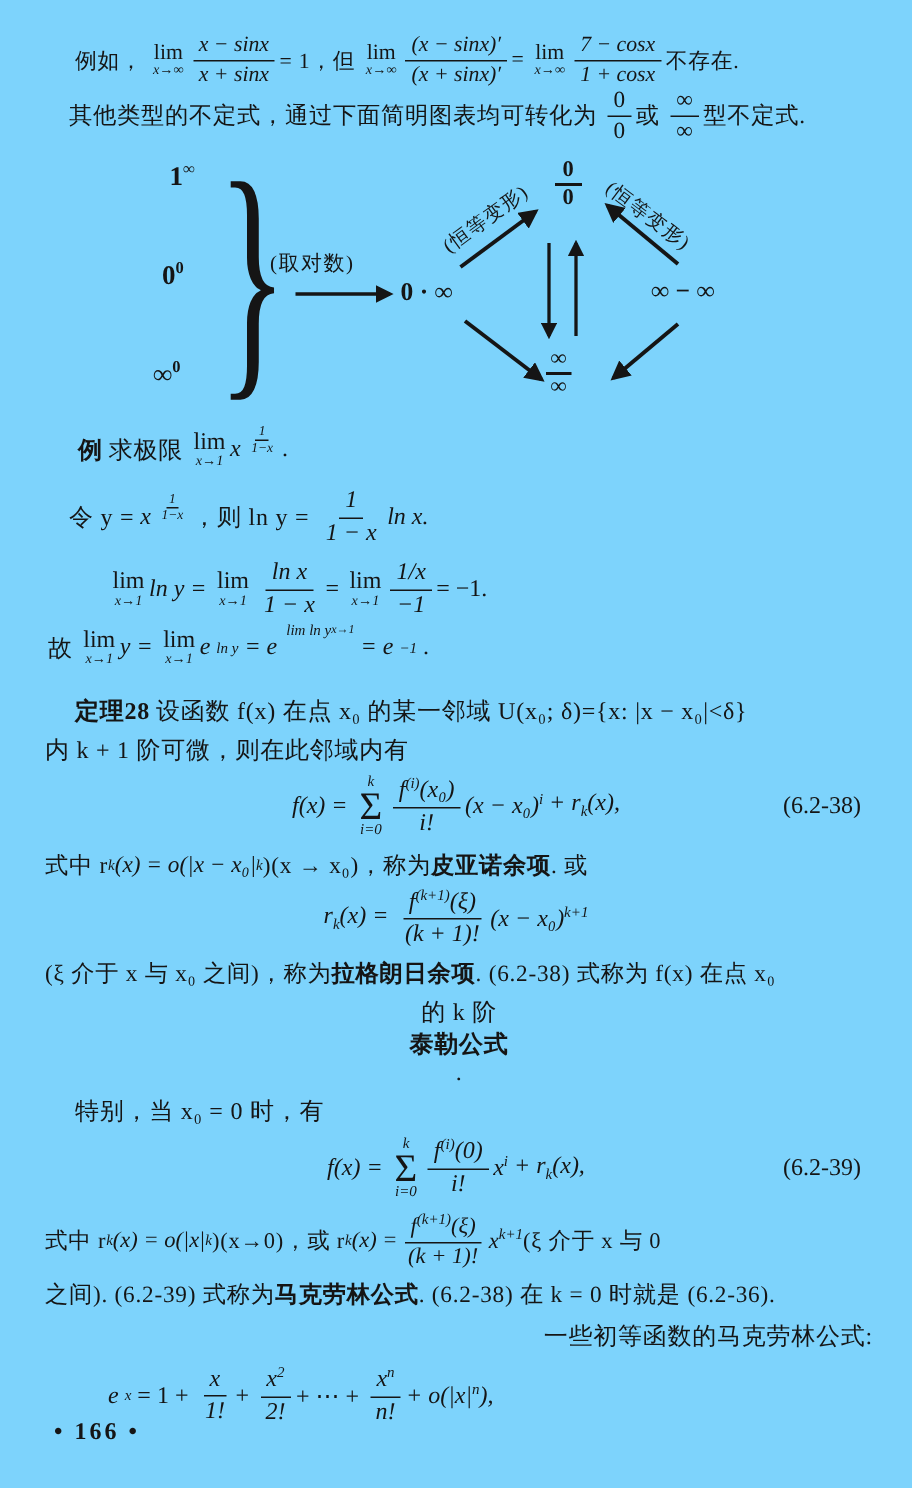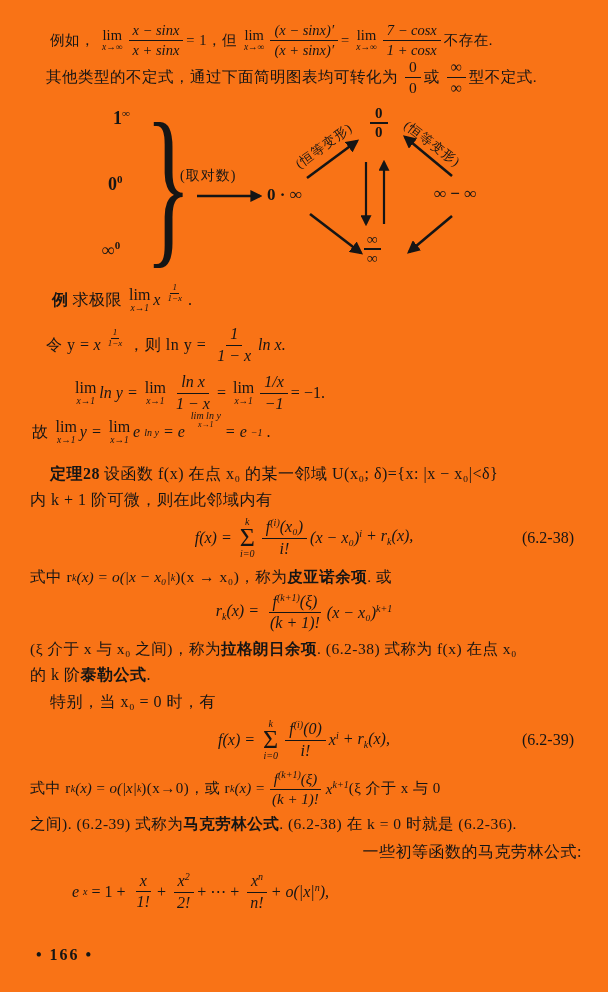--- a/index.html
+++ b/index.html
@@ -1,20 +1,20 @@
 <!DOCTYPE html>
 <html><head>
 <meta charset="utf-8">
 <style>
   * { margin:0; padding:0; box-sizing:border-box; }
   html,body { background:#fbfaf5; }
   body { width:608px; height:992px; overflow:hidden; }
   .page {
     position:relative; width:608px; height:992px;
-    background:#f97316; color:#151515;
+    background:#7dd3fc; color:#151515;
     font-family:"Liberation Serif","DejaVu Serif",serif;
     font-size:16px; padding:14px 26px 0 30px; overflow:hidden;
   }
   .row { display:flex; align-items:center; white-space:nowrap; }
   .cn { letter-spacing:0.5px; }
   .it { font-style:italic; }
   .b  { font-weight:bold; }
   .gap > * { margin-right:4px; }
 
   
@@ -33,21 +33,21 @@
 
   sup { font-size:10px; font-style:italic; }
   sub { font-size:10px; font-style:italic; }
 
   
   .sfrac { display:inline-flex; flex-direction:column; align-items:center; font-size:9px; line-height:1.1; transform:translateY(-7px); font-style:italic; margin-left:1px; }
   .sfrac .num { border-bottom:1px solid #151515; padding:0 2px; }
   .sfrac .den { padding:0 2px; }
 
   
-  .elim { display:inline-flex; flex-direction:column; align-items:center; font-size:10px; line-height:1.1; transform:translateY(-12px); margin-left:2px; font-style:italic; }
+  .elim { display:inline-flex; flex-direction:row; align-items:center; font-size:10px; line-height:1.1; transform:translateY(-12px); margin-left:2px; font-style:italic; }
   .elim .elim-sub { font-size:8px; }
 
   
   .eq { display:flex; align-items:center; justify-content:center; position:relative; white-space:nowrap; }
   .eqno { position:absolute; right:4px; top:50%; transform:translateY(-50%); font-style:normal; }
 
   
   .p1 { margin-top:8px; margin-left:20px; font-size:14.5px; }
   .p2 { margin-left:16px; font-size:15.5px; }
   .diagram { position:relative; height:184px; margin-top:2px; }
@@ -55,21 +55,21 @@
   .s1  { margin-top:12px; margin-left:16px; }
   .s2  { margin-top:8px;  margin-left:42px; }
   .s3  { margin-top:6px;  margin-left:2px; }
   .sec { margin-top:10px; margin-left:20px; }
   .thm1{ margin-top:18px;  margin-left:20px; }
   .thm2{ margin-top:5px;  margin-left:0; }
   .e38 { margin-top:6px; }
   .p38 { margin-top:8px;  margin-left:0; font-size:15.5px; }
   .elag{ margin-top:4px; }
   .plg1{ margin-top:6px;  margin-left:0; font-size:15.5px; }
-  .plg2{ margin-top:5px;  margin-left:0; }
+  .plg2{ margin-top:5px;  margin-left:0;flex-direction:column; }
   .pspc{ margin-top:6px;  margin-left:20px; }
   .e39 { margin-top:6px; }
   .p39 { margin-top:8px;  margin-left:0; font-size:15px; }
   .p39b{ margin-top:6px;  margin-left:0; font-size:15.5px; }
   .pmac{ margin-top:7px;  margin-left:20px;text-align:right; }
   .eex { margin-top:8px;  margin-left:42px; }
   .footer { position:absolute; left:36px; bottom:28px; font-weight:bold; letter-spacing:2px; }
 
   
   .dnode { position:absolute; white-space:nowrap; }

